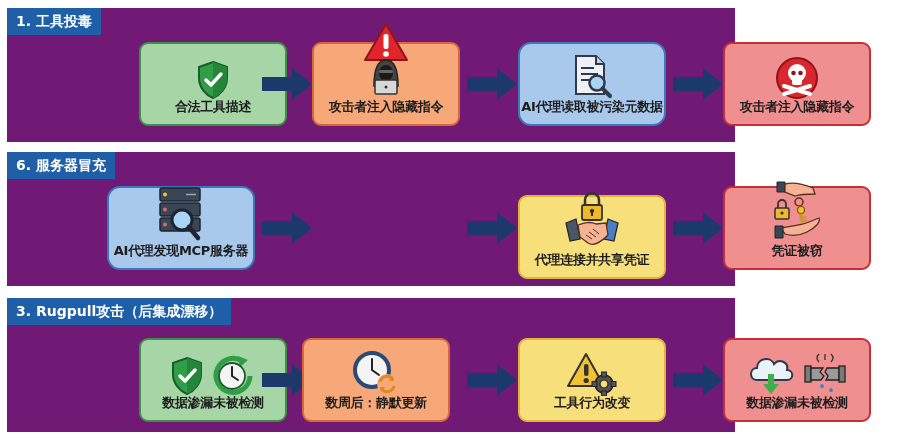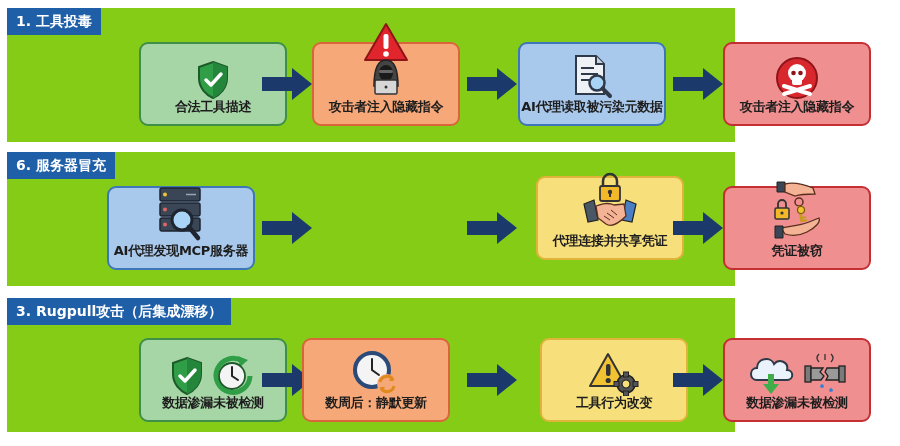--- a/index.html
+++ b/index.html
@@ -1,31 +1,31 @@
 <!DOCTYPE html>
 <html><head>
 <meta charset="utf-8">
 <style>
   html, body { margin:0; padding:0; background:#ffffff; }
   body { width:900px; height:446px; position:relative; overflow:hidden;
          font-family: "DejaVu Sans", "Liberation Sans", sans-serif; }
-  .panel { position:absolute; left:7px; width:728px; height:134px; background:#84cc16; }
+  .panel { position:absolute; left:7px; width:728px; height:134px; background:#701a75; }
   .panel-title { position:absolute; left:0; top:0; height:27px; padding:0 9px;
                  background:#1f5fa8; color:#fff; font-weight:bold; font-size:14px;
                  line-height:27px; white-space:nowrap; }
   .step { position:absolute; width:148px; height:84px; border-radius:9px; border:2px solid;
           box-sizing:border-box; }
   .step .label { position:absolute; left:0; right:0; bottom:8px; text-align:center;
                  font-size:13px; font-weight:bold; color:#1d1d1d; white-space:nowrap;
                  letter-spacing:-0.3px; }
   .step .icons { position:absolute; left:0; right:0; top:-4px; height:60px;
                  display:flex; justify-content:center; align-items:flex-end; gap:8px; }
   .green  { background:#a6d5a6; border-color:#3f8f4a;margin-left:32px; }
   .orange { background:#f6a878; border-color:#d9663a; }
-  .blue   { background:#a8c8ec; border-color:#3d77b8; }
+  .blue   { background:#a8c8ec; border-color:#3d77b8;border-radius:13px; }
   .yellow { background:#f7df7c; border-color:#e0b43b; }
   .red    { background:#ef8f8f; border-color:#c42f36; }
   .arrow { position:absolute; width:50px; height:32px; }
   svg { display:block; }
 </style>
 </head>
 <body>
 
 <div class="panel" style="top:8px;">
   <div class="panel-title">1. 工具投毒</div>
@@ -145,21 +145,21 @@
       </svg>
   </div>
 
 
   <div class="arrow" style="left:460px; top:60px;">
     <svg width="50" height="32" viewBox="0 0 50 32">
         <path d="M0 9 H30 V0 L50 16 L30 32 V23 H0 Z" fill="#1b3a6b"></path>
       </svg>
   </div>
 
-  <div class="step yellow" style="left:511px; top:24px;margin-left:18px;">
+  <div class="step yellow" style="left:511px; top:43px;">
     <div class="icons" style="top:-16px; height:72px;">
       <span>
         <svg width="60" height="62" viewBox="0 0 60 62">
             <path d="M23 14 V9 A7 7 0 0 1 37 9 V14" fill="none" stroke="#333" stroke-width="2.5"></path>
             <rect x="20" y="14" width="20" height="15" rx="2" fill="#f1b82a" stroke="#333" stroke-width="1.8"></rect>
             <circle cx="30" cy="20" r="2.2" fill="#333"></circle>
             <rect x="29" y="20" width="2" height="5" fill="#333"></rect>
             <path d="M4 32 L14 28 L18 48 L8 50 Z" fill="#4a5866" stroke="#222" stroke-width="1.2"></path>
             <path d="M56 32 L46 28 L42 48 L52 50 Z" fill="#4a7fc4" stroke="#222" stroke-width="1.2"></path>
             <path d="M16 34 C22 32 28 30 34 33 L44 32 L46 44 C40 50 32 56 26 52 L18 46 Z" fill="#f3b394" stroke="#5a2e1e" stroke-width="1.3"></path>
@@ -242,21 +242,21 @@
     </div>
     <div class="label">数周后：静默更新</div>
   </div>
 
   <div class="arrow" style="left:460px; top:66px;">
     <svg width="50" height="32" viewBox="0 0 50 32">
         <path d="M0 9 H30 V0 L50 16 L30 32 V23 H0 Z" fill="#1b3a6b"></path>
       </svg>
   </div>
 
-  <div class="step yellow" style="left:533px; top:40px;">
+  <div class="step yellow" style="left:511px; top:40px;">
     <div class="icons">
       <span>
         <svg width="52" height="44" viewBox="0 0 52 44">
             <path d="M20 2 L38 34 H2 Z" fill="#f1c232" stroke="#333" stroke-width="2" stroke-linejoin="round"></path>
             <rect x="18" y="12" width="4.5" height="12" rx="2" fill="#333"></rect>
             <circle cx="20.2" cy="28.5" r="2.6" fill="#333"></circle>
             <g transform="translate(38 32)">
               <circle r="9" fill="#555" stroke="#222" stroke-width="1.5"></circle>
               <g fill="#555" stroke="#222" stroke-width="1">
                 <rect x="-2.5" y="-12" width="5" height="5"></rect>

